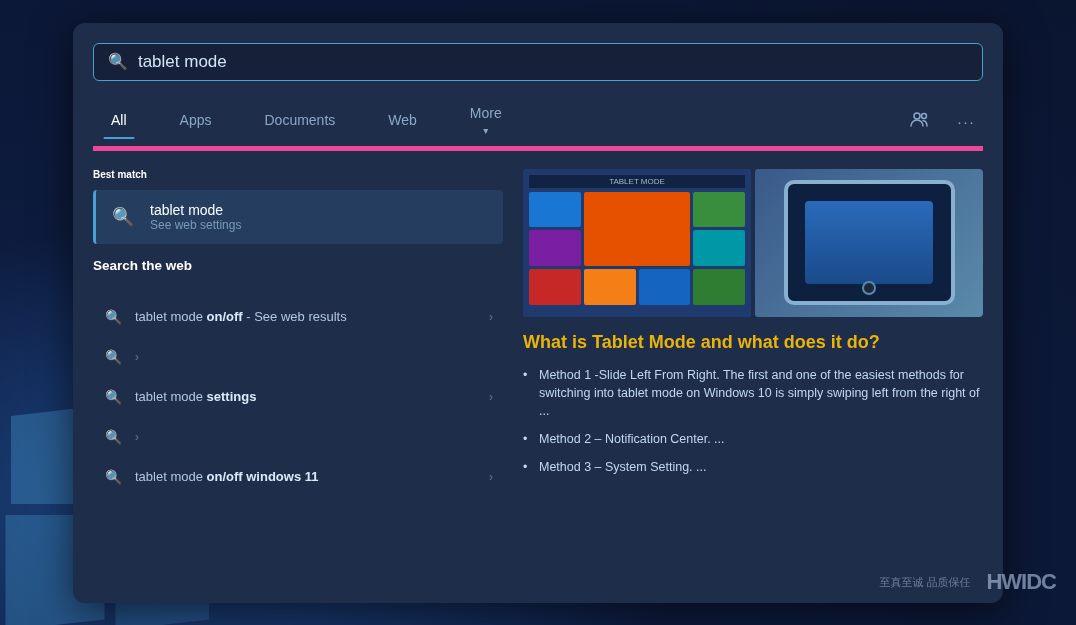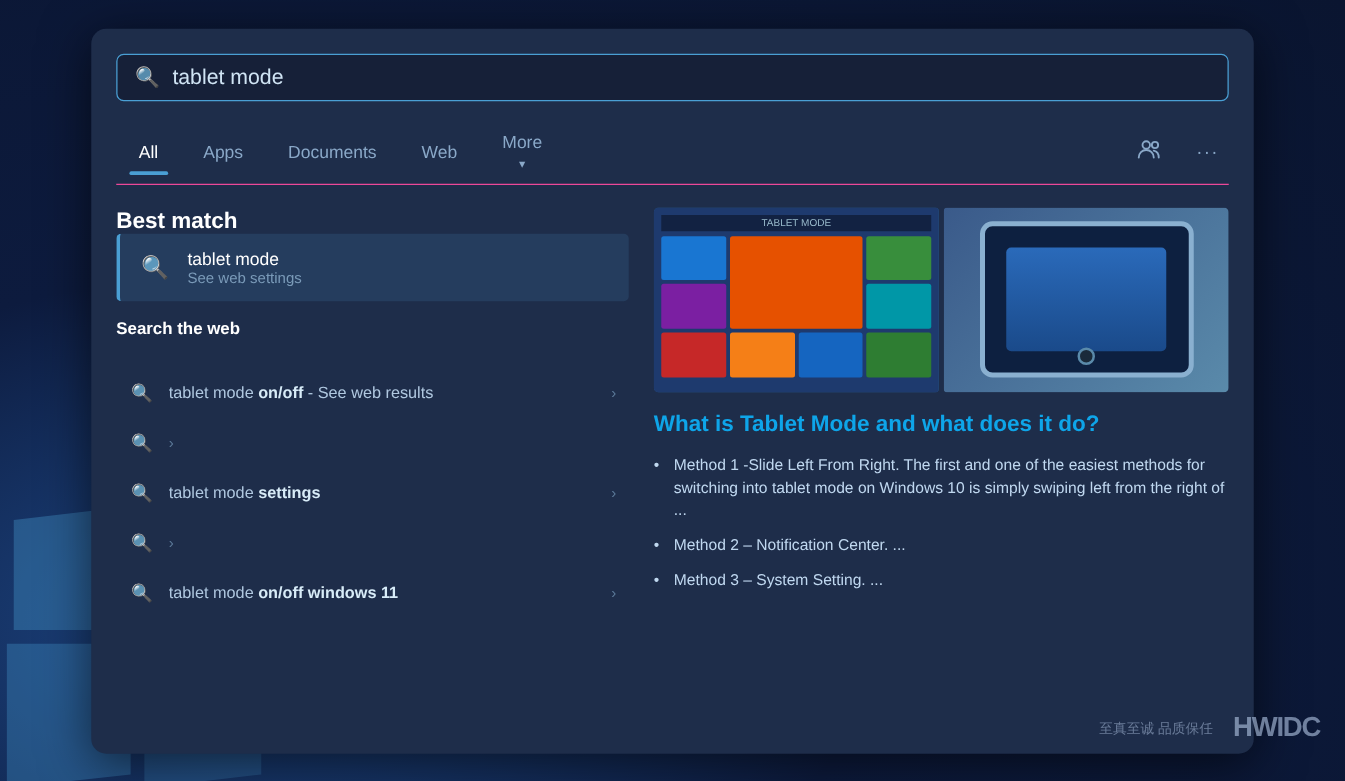--- a/index.html
+++ b/index.html
@@ -55,23 +55,24 @@
       border: none;
       outline: none;
       color: #d0e4f4;
       font-size: 17px;
       flex: 1;
       font-family: 'Segoe UI', Arial, sans-serif;
     }
     .tabs {
       display: flex;
       align-items: center;
-      border-bottom: 1px solid #ec4899;
+      border-bottom: 5px solid #ec4899;
       margin-bottom: 0;
       padding-bottom: 0;
+      gap: 17px;
     }
     .tab {
       padding: 8px 18px 10px 18px;
       color: #8aa8c8;
       font-size: 14px;
       cursor: pointer;
       position: relative;
       white-space: nowrap;
     }
     .tab.active {
@@ -111,23 +112,23 @@
       gap: 0;
       padding-top: 18px;
     }
     .left-panel {
       width: 420px;
       flex-shrink: 0;
       padding-right: 10px;
     }
     .section-title {
       color: #ffffff;
-      font-size: 18px;
+      font-size: 10px;
       font-weight: 600;
-      margin-bottom: 0;
+      margin-bottom: 10px;
     }
     .best-match-item {
       background: #253d5e;
       border-radius: 4px;
       display: flex;
       align-items: center;
       padding: 12px 14px;
       margin-bottom: 14px;
       border-left: 3px solid #4a9fd4;
     }
@@ -207,21 +208,21 @@
       position: relative;
     }
     .preview-img-right {
       flex: 1;
       background: #3a6a9a;
       border-radius: 3px;
       overflow: hidden;
       position: relative;
     }
     .preview-title {
-      color: #0ea5e9;
+      color: #eab308;
       font-size: 18px;
       font-weight: 600;
       margin-bottom: 12px;
       line-height: 1.3;
     }
     .preview-bullets {
       list-style: none;
       padding: 0;
     }
     .preview-bullets li {

